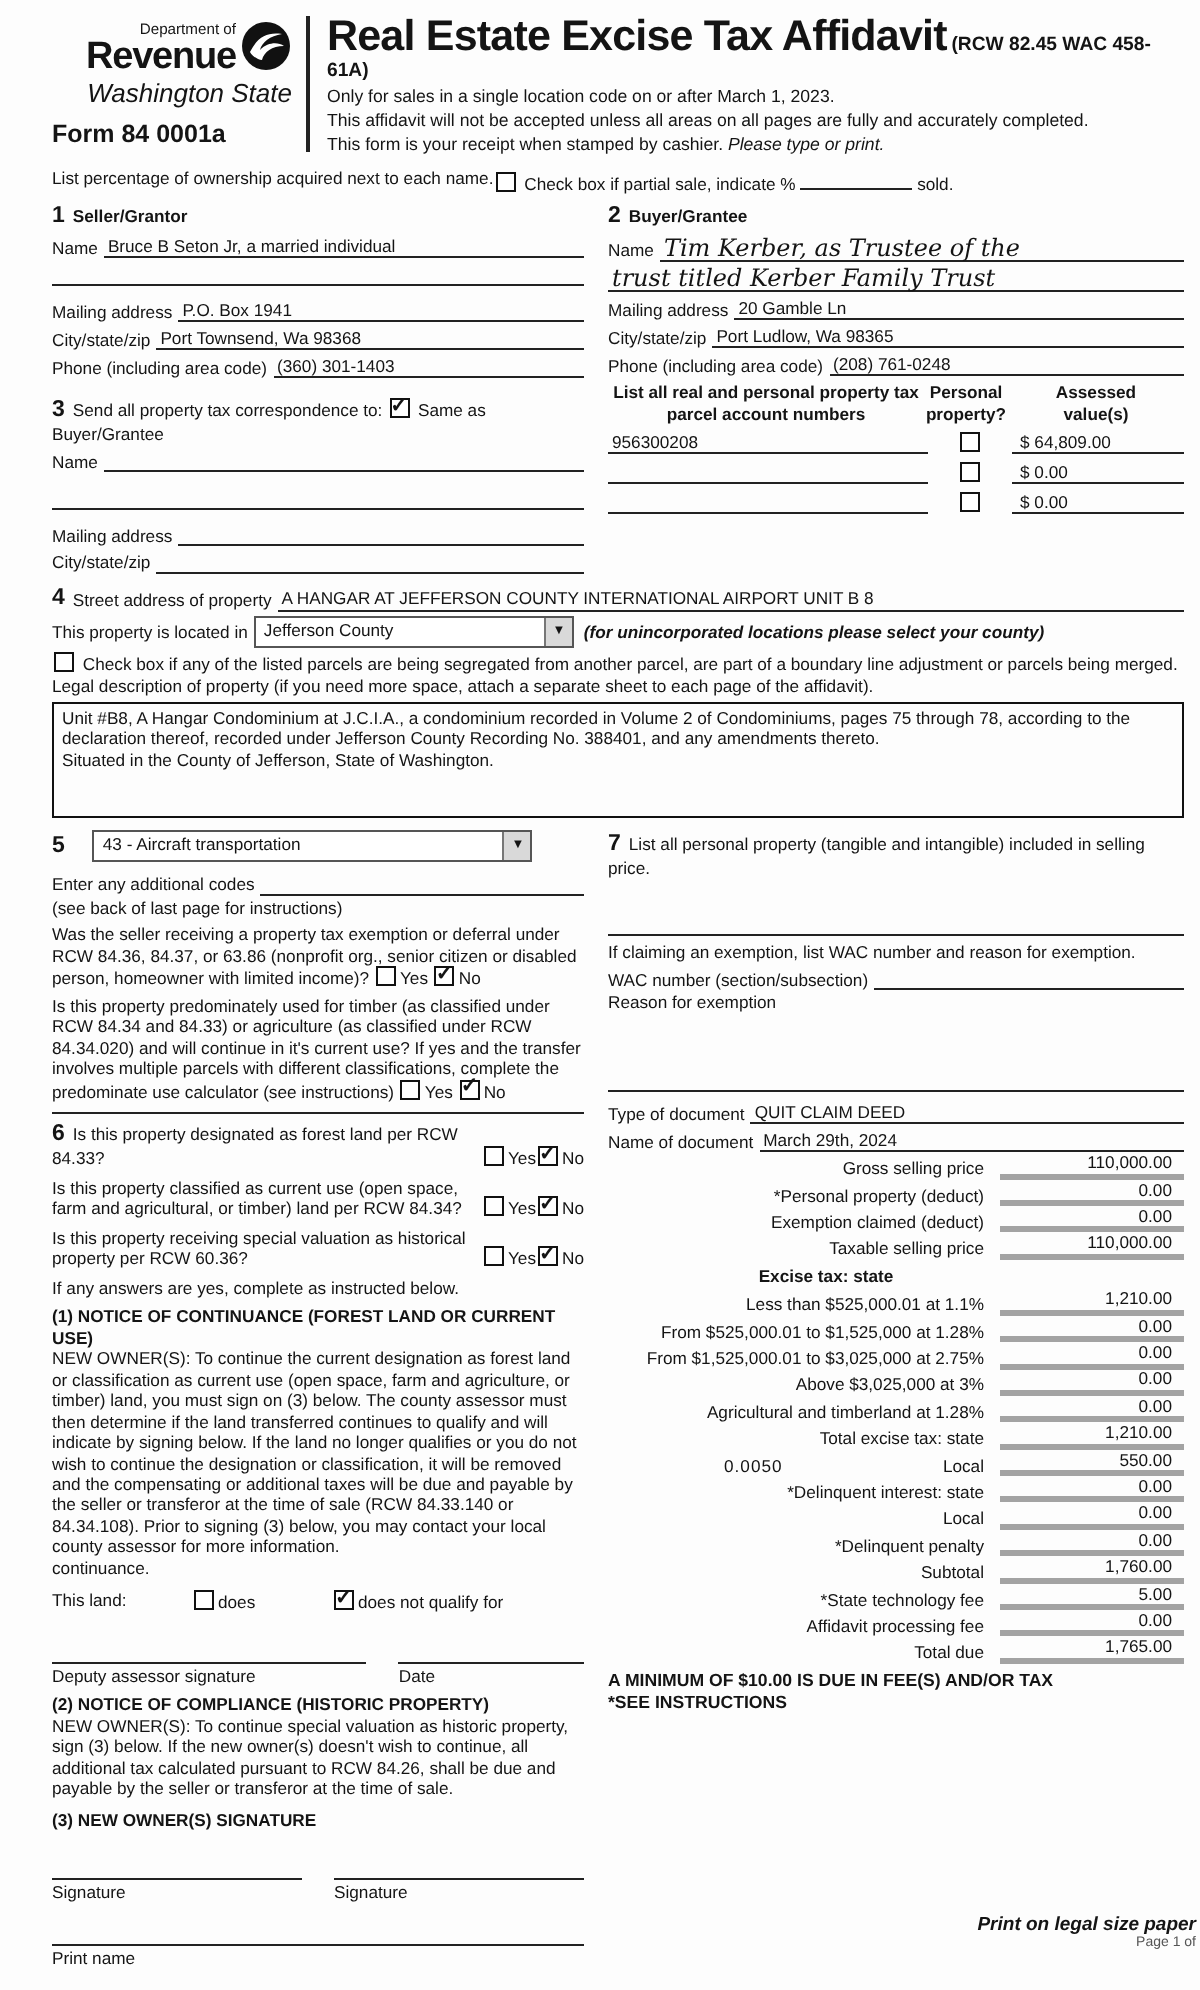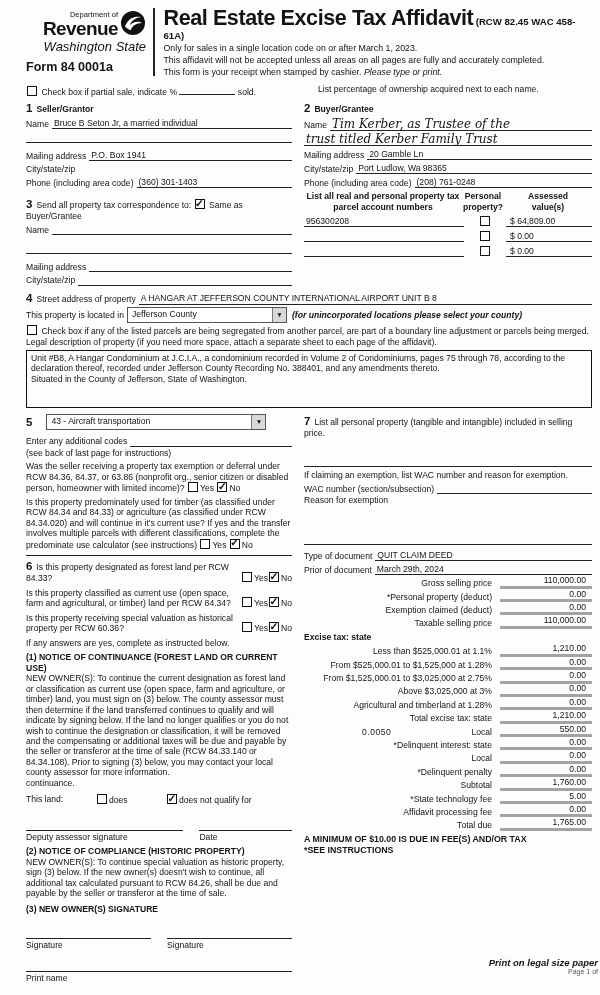--- a/index.html
+++ b/index.html
@@ -53,21 +53,21 @@
   .yn{flex:none;white-space:nowrap;}
   .sec6{border-top:1.5px solid #222;margin-top:5px;padding-top:3px;}
   .notice{margin-top:4px;}
   .sigline{border-bottom:1px solid #222;height:14px;}
   .siglbl{margin-top:1px;}
   
   .taxrow{display:flex;align-items:flex-end;height:13.4px;}
   .taxlbl{flex:1;text-align:right;padding-right:2px;white-space:nowrap;}
   .taxval{width:86px;flex:none;border-bottom:3px solid #a3a3a3;text-align:right;padding-right:6px;margin-left:6px;}
   .taxpre{flex:none;padding-left:58px;letter-spacing:0.5px;}
-  .excise-h{font-weight:bold;margin:3px 70px 1px 0;}
+  .excise-h{text-align:center;font-weight:bold;margin:3px 70px 1px 0;}
   .rule{border-bottom:1.2px solid #222;}
   .min-note{text-align:left;font-weight:bold;font-size:8.8px;margin-top:3px;}
   
   .sec8{margin-top:4px;border-top:0;}
   .s8head{font-weight:bold;font-size:8.8px;display:flex;align-items:baseline;margin-top:3px;}
   .printnote{position:absolute;right:2px;bottom:18px;text-align:right;}
   .printnote .n1{font-weight:bold;font-style:italic;font-size:9.5px;}
   .printnote .n2{font-size:7px;color:#555;}
   .spacer30{height:28px;}
   .spacer40{height:38px;}
@@ -100,45 +100,46 @@
         <span class="title">Real Estate Excise Tax Affidavit</span>
         <span class="title-suf">(RCW 82.45 WAC 458-61A)</span>
       </div>
       <div class="hline">Only for sales in a single location code on or after March 1, 2023.</div>
       <div class="hline">This affidavit will not be accepted unless all areas on all pages are fully and accurately completed.</div>
       <div class="hline"><span>This form is your receipt when stamped by cashier. </span><span class="i">Please type or print.</span></div>
     </div>
   </div>
 
   <div style="display:flex;margin-top:6px;">
+    <div>List percentage of ownership acquired next to each name.</div>
     <div style="width:292px;flex:none;">
       <span class="cb"></span>
       <span>Check box if partial sale, indicate %</span>
       <span class="fill" style="display:inline-block;width:52px;"></span>
       <span>sold.</span>
     </div>
-    <div>List percentage of ownership acquired next to each name.</div>
   </div>
 
   <div class="cols">
     <div class="colL">
       <div><span class="secno">1</span><span class="sechead">Seller/Grantor</span></div>
       <div class="row">
           <span class="lbl">Name</span>
           <span class="fill"><span>Bruce B Seton Jr, a married individual</span></span>
         </div>
       <div class="row">
           <span class="fill"></span>
         </div>
       <div class="row" style="margin-top:7px;">
           <span class="lbl">Mailing address</span>
           <span class="fill"><span>P.O. Box 1941</span></span>
         </div>
       <div class="row">
           <span class="lbl">City/state/zip</span>
+          <span class="fill"><span>Port Townsend, Wa 98368</span></span>
         </div>
       <div class="row">
           <span class="lbl">Phone (including area code)</span>
           <span class="fill"><span>(360) 301-1403</span></span>
         </div>
 
       <div style="margin-top:9px;">
         <span class="secno">3</span><span>Send all property tax correspondence to:</span>
         <span class="cb checked"></span>
         <span>Same as Buyer/Grantee</span>
@@ -328,21 +329,21 @@
           <span class="fill"></span>
         </div>
       <div style="margin-top:1px;">Reason for exemption</div>
       <div class="spacer40"></div>
       <div class="rule"></div>
       <div class="row" style="margin-top:5px;">
           <span class="lbl">Type of document</span>
           <span class="fill"><span>QUIT CLAIM DEED</span></span>
         </div>
       <div class="row">
-          <span class="lbl">Prior of document</span>
+          <span class="lbl">Name of document</span>
           <span class="fill"><span>March 29th, 2024</span></span>
         </div>
 
       <div class="taxrow">
           <span class="taxlbl">Gross selling price</span>
           <span class="taxval">110,000.00</span>
         </div>
       <div class="taxrow">
           <span class="taxlbl">*Personal property (deduct)</span>
           <span class="taxval">0.00</span>

